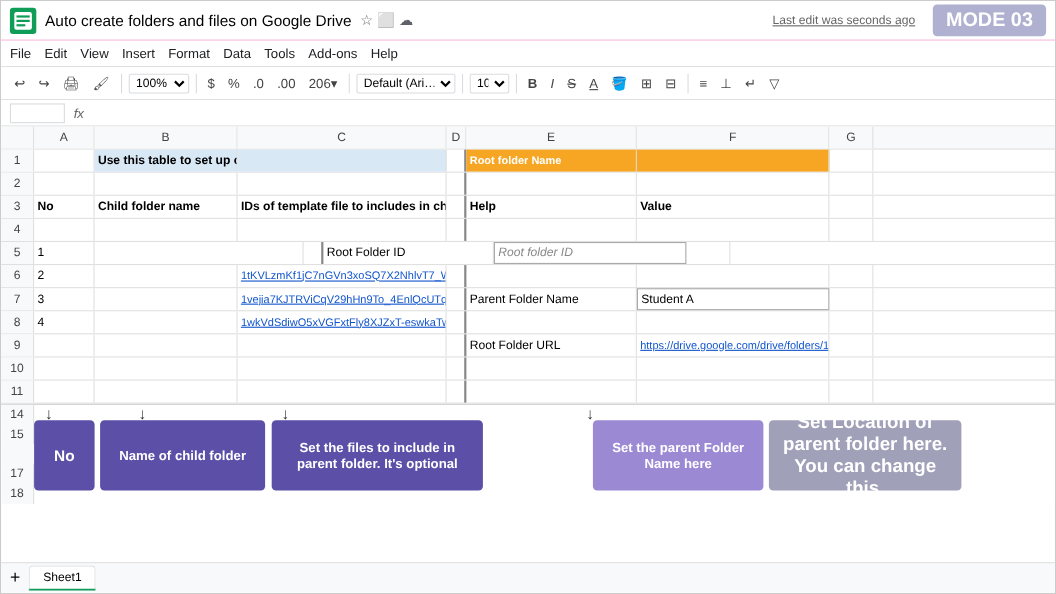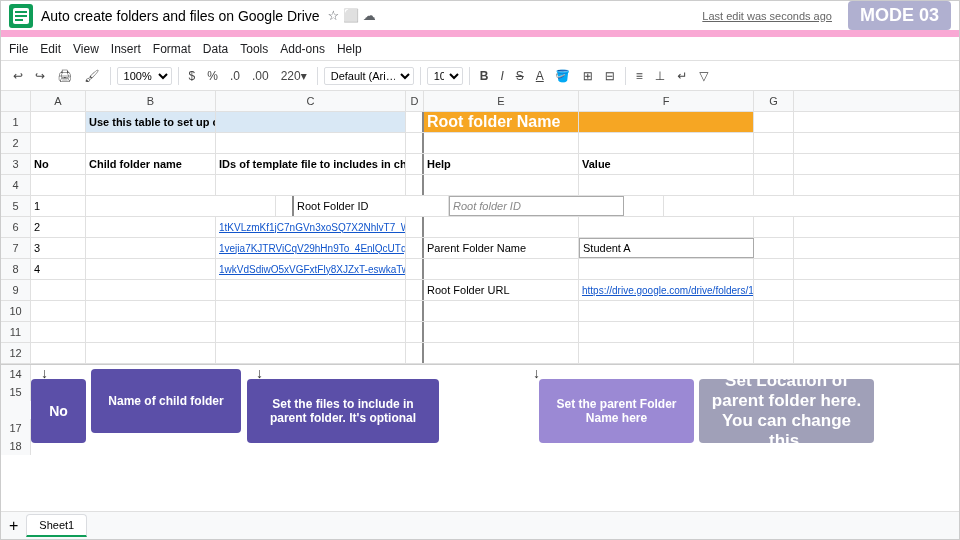--- a/index.html
+++ b/index.html
@@ -1,19 +1,19 @@
 <!DOCTYPE html>
 <html><head>
   <meta charset="utf-8">
   <style>
     * { box-sizing: border-box; margin: 0; padding: 0; }
     body { font-family: Arial, sans-serif; font-size: 12px; background: #fff; width: 960px; height: 540px; overflow: hidden; }
 
     
-    .top-bar { display: flex; align-items: center; padding: 4px 8px; background: #fff; border-bottom: 7px solid #f9a8d4; height: 36px; }
+    .top-bar { display: flex; align-items: center; padding: 4px 8px; background: #fff; border-bottom: 1px solid #f9a8d4; height: 36px; }
     .sheets-icon { width: 24px; height: 24px; background: #0f9d58; border-radius: 3px; display: flex; align-items: center; justify-content: center; margin-right: 8px; flex-shrink: 0; }
     .doc-title { font-size: 14px; font-weight: 500; margin-right: 8px; }
     .title-icons { display: flex; gap: 6px; color: #5f6368; font-size: 13px; margin-right: 8px; }
     .last-edit { font-size: 11px; color: #666; text-decoration: underline; margin-left: auto; margin-right: 16px; }
     .mode-badge { background: #b0b0d0; color: #fff; font-size: 18px; font-weight: bold; padding: 4px 12px; border-radius: 4px; }
 
     
     .menu-bar { display: flex; align-items: center; padding: 2px 8px; background: #fff; border-bottom: 1px solid #e0e0e0; height: 24px; gap: 12px; }
     .menu-item { font-size: 12px; color: #202124; cursor: pointer; }
 
@@ -38,21 +38,21 @@
     .col-header { height: 20px; border-right: 1px solid #e0e0e0; display: flex; align-items: center; justify-content: center; font-size: 11px; color: #444; background: #f8f9fa; flex-shrink: 0; }
 
     
     .grid-body { display: flex; flex-direction: column; }
     .grid-row { display: flex; border-bottom: 1px solid #e0e0e0; }
     .row-num { width: 30px; min-width: 30px; height: 20px; display: flex; align-items: center; justify-content: center; font-size: 11px; color: #444; background: #f8f9fa; border-right: 1px solid #e0e0e0; flex-shrink: 0; }
     .cell { height: 20px; border-right: 1px solid #e0e0e0; display: flex; align-items: center; padding: 0 3px; font-size: 11px; overflow: hidden; flex-shrink: 0; white-space: nowrap; }
 
     
     .cell-blue-header { background: #d9e8f5; font-weight: bold; }
-    .cell-orange { background: #f6a623; color: #fff; font-weight: bold; font-size: 16px; }
+    .cell-orange { background: #f6a623; color: #fff; font-weight: bold; font-size: 10px; }
     .cell-bold { font-weight: bold; }
     .cell-link { color: #1155cc; text-decoration: underline; font-size: 10px; }
     .cell-italic { font-style: italic; color: #888; }
     .anno-box { position: absolute; border-radius: 4px; display: flex; align-items: center; justify-content: center; text-align: center; color: #fff; font-weight: bold; font-size: 12px; padding: 6px; }
     .anno-purple-dark { background: #5b4fa8; }
 
     
     .sheet-tabs { display: flex; align-items: center; background: #f8f9fa; border-top: 1px solid #e0e0e0; height: 28px; padding: 0 8px; }
     .sheet-tab { padding: 4px 12px; font-size: 11px; border: 1px solid #dadce0; border-radius: 4px 4px 0 0; background: #fff; margin-right: 20px; }
     .sheet-tab.active { background: #fff; border-bottom: 2px solid #0f9d58; }
@@ -106,21 +106,21 @@
     <span class="tb-btn">🖌</span>
     <div class="toolbar-sep"></div>
     <select class="tb-select">
       <option>100%</option>
     </select>
     <div class="toolbar-sep"></div>
     <span class="tb-btn">$</span>
     <span class="tb-btn">%</span>
     <span class="tb-btn">.0</span>
     <span class="tb-btn">.00</span>
-    <span class="tb-btn">220▾</span>
+    <span class="tb-btn">206▾</span>
     <div class="toolbar-sep"></div>
     <select class="tb-select" style="width:90px;">
       <option>Default (Ari…</option>
     </select>
     <div class="toolbar-sep"></div>
     <select class="tb-select" style="width:36px;">
       <option>10</option>
     </select>
     <div class="toolbar-sep"></div>
     <span class="tb-btn tb-bold">B</span>
@@ -130,20 +130,25 @@
     <span class="tb-btn">🪣</span>
     <span class="tb-btn">⊞</span>
     <span class="tb-btn">⊟</span>
     <div class="toolbar-sep"></div>
     <span class="tb-btn">≡</span>
     <span class="tb-btn">⊥</span>
     <span class="tb-btn">↵</span>
     <span class="tb-btn">▽</span>
   </div>
 
+  <div class="formula-bar">
+    <input class="cell-ref" style="font-size: 12px; border: 1px solid rgb(218, 220, 224); padding: 1px 4px; width: 50px; margin-right: 8px;">
+    <span class="fx-label">fx</span>
+    <input class="formula-input" style="flex: 1 1 0%; font-size: 12px; border: none; outline: none;">
+  </div>
 
   <div class="grid-container" style="flex:1; overflow:hidden; position:relative;">
 
     <div class="col-headers">
       <div class="corner-cell"></div>
       <div class="col-header col-A">A</div>
       <div class="col-header col-B">B</div>
       <div class="col-header col-C">C</div>
       <div class="col-header col-D">D</div>
       <div class="col-header col-E">E</div>
@@ -264,30 +269,20 @@
       <div class="grid-row">
         <div class="row-num">11</div>
         <div class="cell col-A"></div>
         <div class="cell col-B"></div>
         <div class="cell col-C"></div>
         <div class="cell col-D" style="border-right:2px solid #888;"></div>
         <div class="cell col-E"></div>
         <div class="cell col-F"></div>
         <div class="cell col-G"></div>
       </div>
-      <div class="grid-row">
-        <div class="row-num">12</div>
-        <div class="cell col-A"></div>
-        <div class="cell col-B"></div>
-        <div class="cell col-C"></div>
-        <div class="cell col-D" style="border-right:2px solid #888;"></div>
-        <div class="cell col-E"></div>
-        <div class="cell col-F"></div>
-        <div class="cell col-G"></div>
-      </div>
     </div>
 
     <div style="position:relative; border-top:1px solid #ccc; height:90px; background:#fff; display:flex;">
 
       <div style="width:30px; flex-shrink:0; display:flex; flex-direction:column; border-right:1px solid #e0e0e0;">
         <div class="row-num" style="height:18px; line-height:18px;">14</div>
         <div class="row-num" style="height:18px; line-height:18px;">15</div>
         <div class="row-num" style="height:18px; line-height:18px;padding-left:36px;">16</div>
         <div class="row-num" style="height:18px; line-height:18px;">17</div>
         <div class="row-num" style="height:18px; line-height:18px;">18</div>
@@ -299,21 +294,21 @@
           <span style="position:absolute; left:10px;">↓</span>
           <span style="position:absolute; left:95px;">↓</span>
           <span style="position:absolute; left:225px;">↓</span>
           <span style="position:absolute; left:502px;">↓</span>
         </div>
 
         <div class="anno-box anno-purple-dark" style="position:absolute; top:14px; left:0; width:55px; height:64px; font-size:14px; font-weight:bold;">
           No
         </div>
 
-        <div class="anno-box anno-purple-dark" style="position:absolute; top:4px; left:60px; width:150px; height:64px;">
+        <div class="anno-box anno-purple-dark" style="position:absolute; top:14px; left:60px; width:150px; height:64px;">
           <span>Name of child folder</span>
         </div>
 
         <div class="anno-box anno-purple-dark" style="position:absolute; top:14px; left:216px; width:192px; height:64px;">
           Set the files to include in parent folder. It's optional
         </div>
 
         <div class="anno-box" style="position:absolute; top:14px; left:508px; width:155px; height:64px; background:#9b89d4; color:#fff;">
           <span>Set the parent Folder Name here</span>
         </div>

